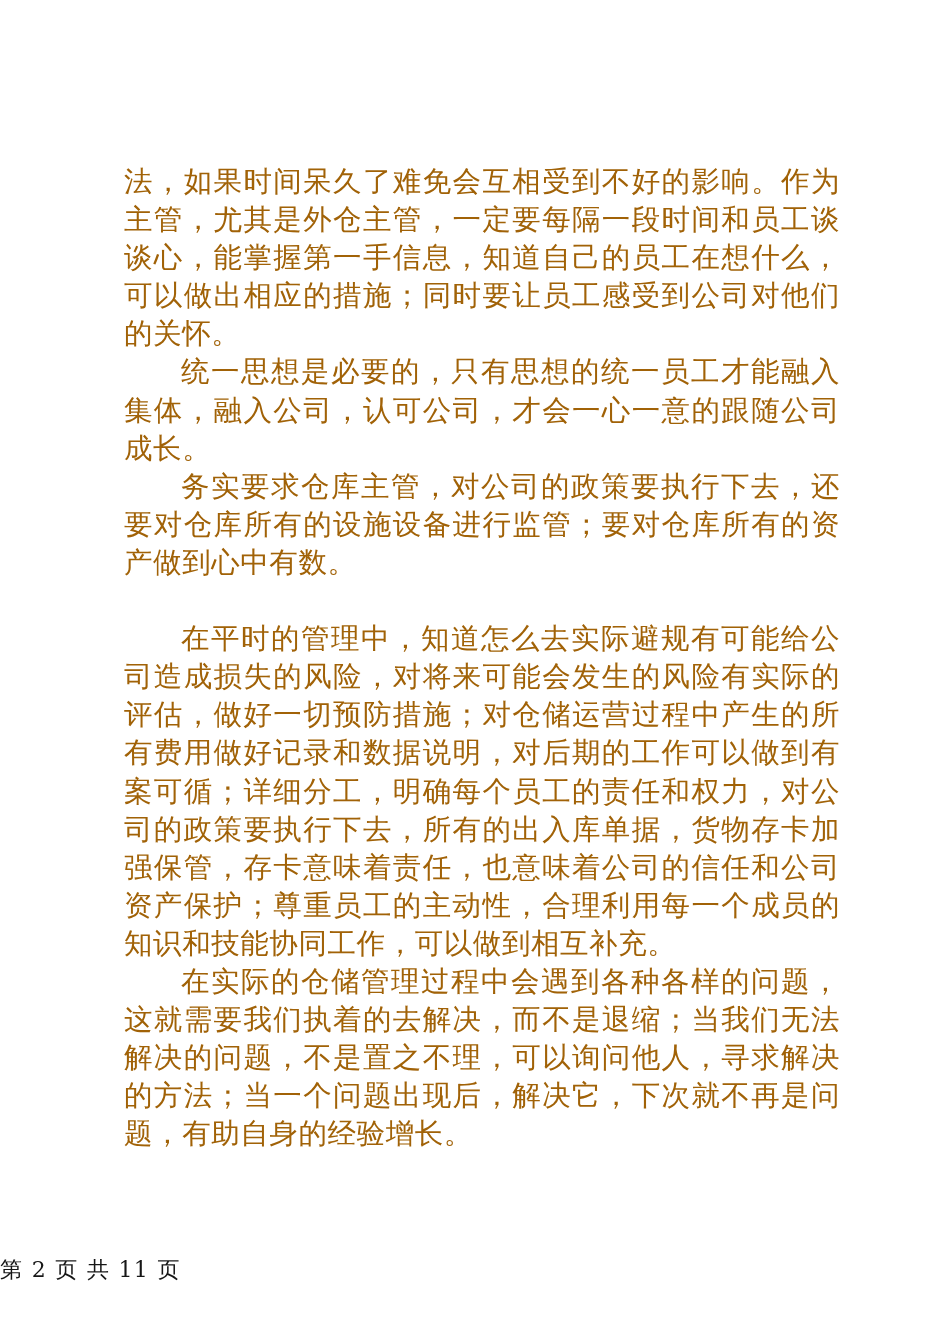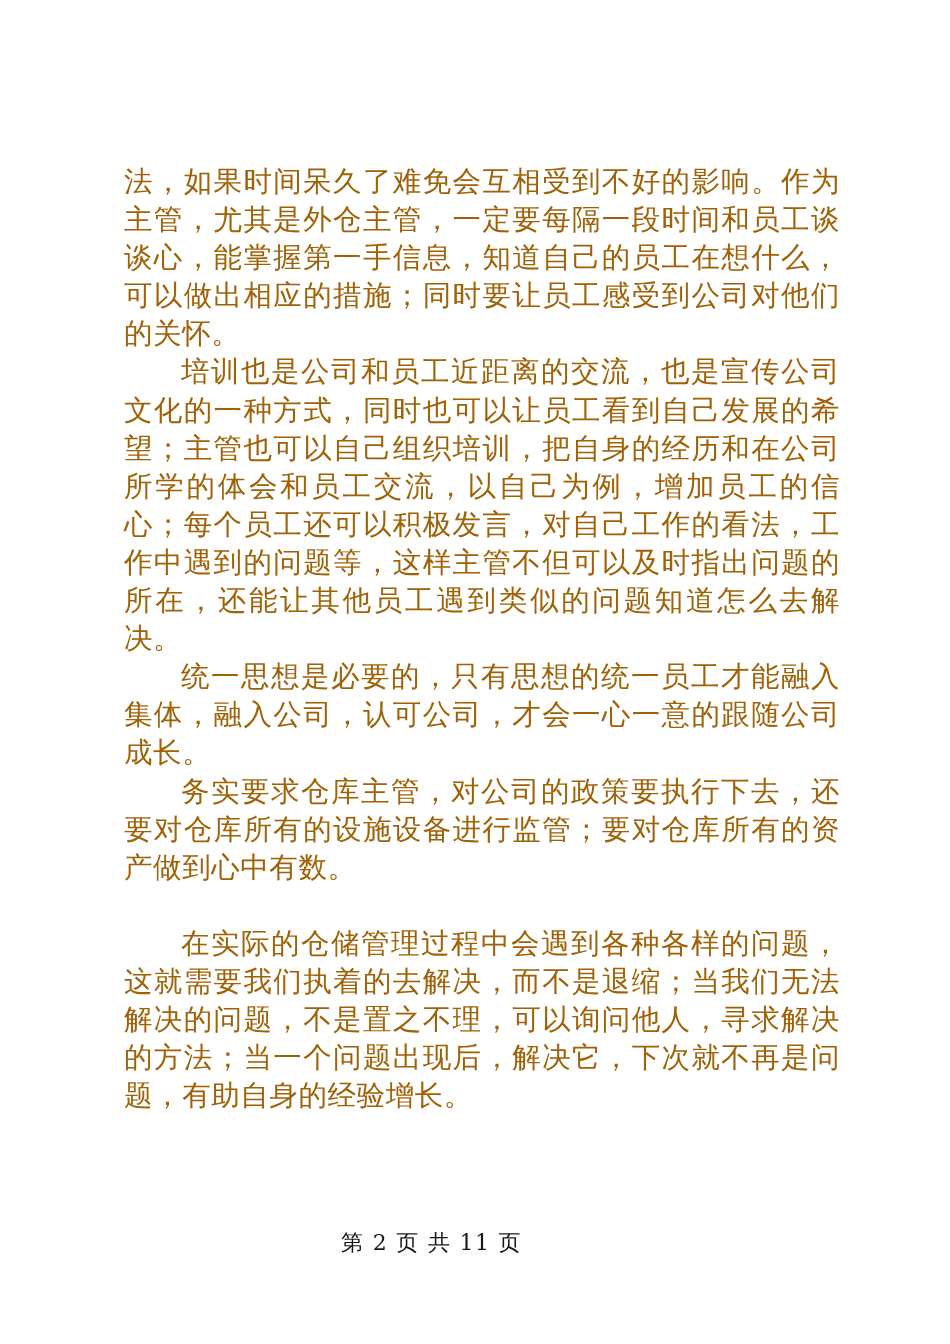--- a/index.html
+++ b/index.html
@@ -53,50 +53,50 @@
   }
 
   .blank-line {
     height: 38.1px;
   }
 
   
   .footer {
     position: absolute;
     left: 0;
-    top: 1228px;
+    top: 1255px;
     width: 863px;
-    text-align: center;
+    text-align: left;
   }
   .footer-text {
     font-size: 22px;
     letter-spacing: 0.06em;
     color: #161616;
     font-family: "DejaVu Serif", "Liberation Serif", serif;
   }
 </style>
 </head>
 <body>
 
 <div class="page">
 
   <div class="doc-body">
 
     <p class="para cont">法，如果时间呆久了难免会互相受到不好的影响。作为主管，尤其是外仓主管，一定要每隔一段时间和员工谈谈心，能掌握第一手信息，知道自己的员工在想什么，可以做出相应的措施；同时要让员工感受到公司对他们的关怀。</p>
 
-    <p class="para">培训也是公司和员工近距离的交流，也是宣传公司文化的一种方式，同时也可以让员工看到自己发展的希望；主管也可以自己组织培训，把自身的经历和在公司所学的体会和员工交流，以自己为例，增加员工的信心；每个员工还可以积极发言，对自己工作的看法，工作中遇到的问题等，这样主管不但可以及时指出问题的所在，还能让其他员工遇到类似的问题知道怎么去解决。</p>
 
 
     <p class="para">统一思想是必要的，只有思想的统一员工才能融入集体，融入公司，认可公司，才会一心一意的跟随公司成长。</p>
 
 
     <p class="para">务实要求仓库主管，对公司的政策要执行下去，还要对仓库所有的设施设备进行监管；要对仓库所有的资产做到心中有数。</p>
 
     <div class="blank-line"></div>
 
+    <p class="para">在平时的管理中，知道怎么去实际避规有可能给公司造成损失的风险，对将来可能会发生的风险有实际的评估，做好一切预防措施；对仓储运营过程中产生的所有费用做好记录和数据说明，对后期的工作可以做到有案可循；详细分工，明确每个员工的责任和权力，对公司的政策要执行下去，所有的出入库单据，货物存卡加强保管，存卡意味着责任，也意味着公司的信任和公司资产保护；尊重员工的主动性，合理利用每一个成员的知识和技能协同工作，可以做到相互补充。</p>
 
     <p class="para">在实际的仓储管理过程中会遇到各种各样的问题，这就需要我们执着的去解决，而不是退缩；当我们无法解决的问题，不是置之不理，可以询问他人，寻求解决的方法；当一个问题出现后，解决它，下次就不再是问题，有助自身的经验增长。</p>
 
   </div>
 
   <div class="footer">
     <span class="footer-text">第 2 页  共 11 页</span>
   </div>
 
 </div>

